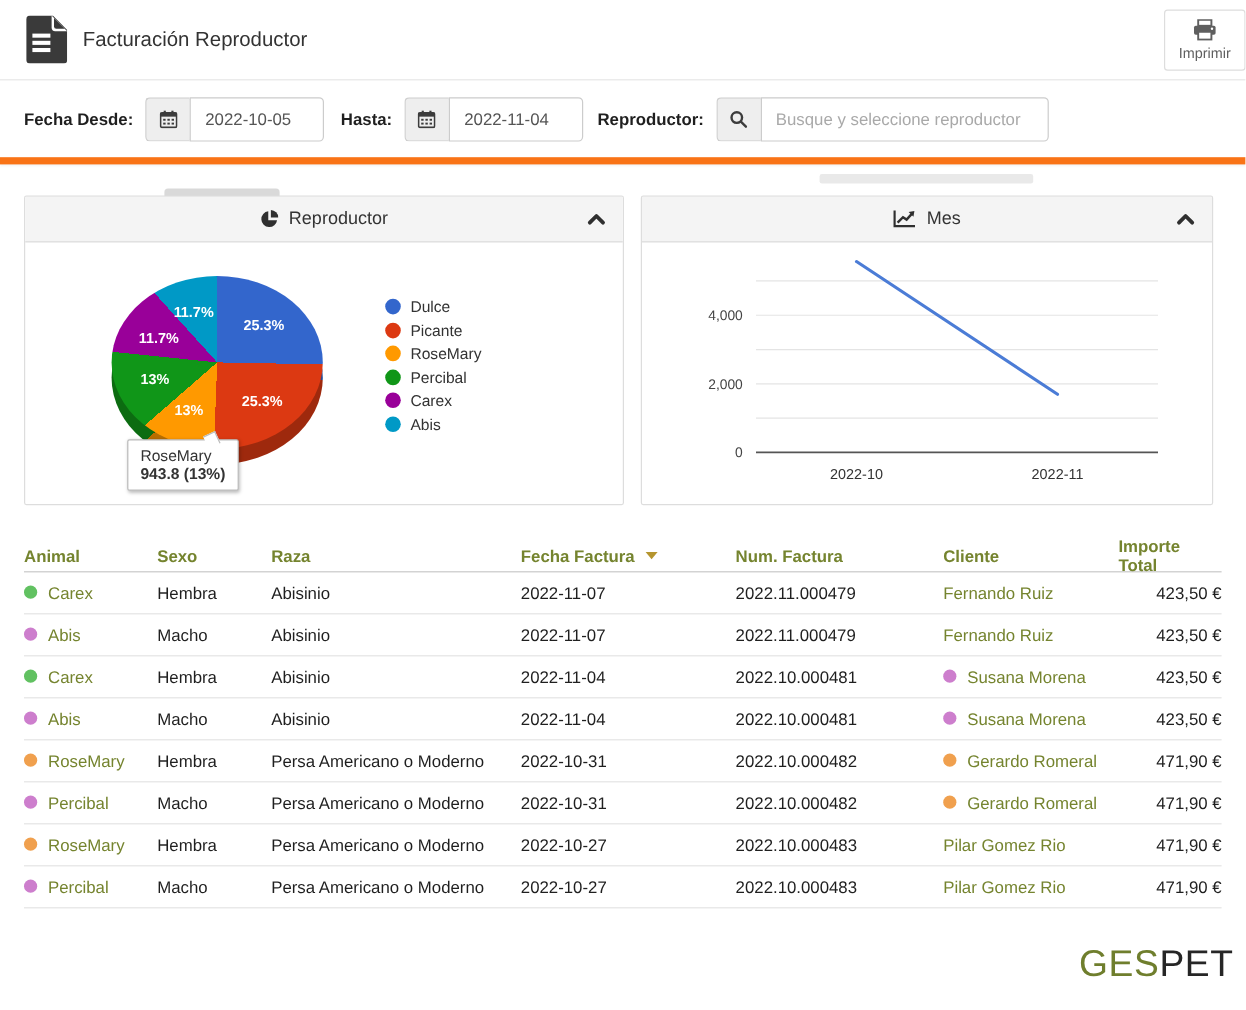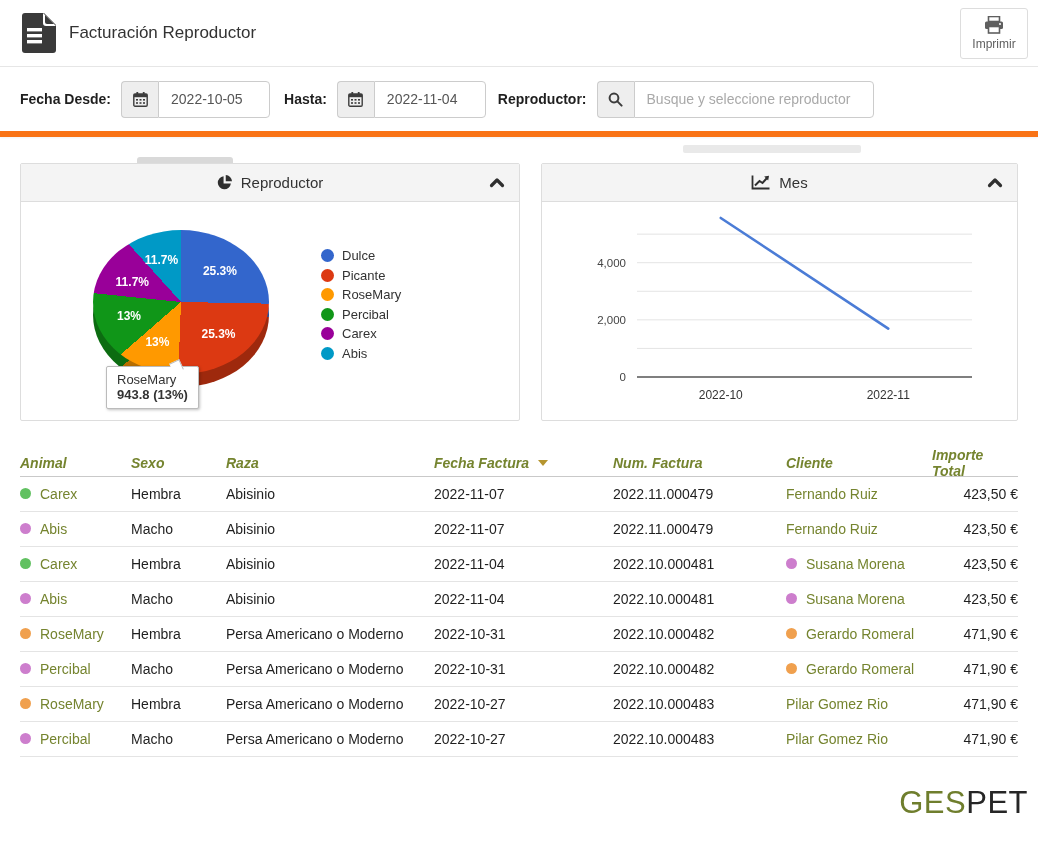--- a/index.html
+++ b/index.html
@@ -1,21 +1,21 @@
 <!DOCTYPE html>
 <html><head>
 <meta charset="utf-8">
 <style>
   * { margin:0; padding:0; box-sizing:border-box; }
   html,body { width:1038px; height:842px; }
   body { font-family:"Liberation Sans", sans-serif; background:#fff; color:#333; position:relative; overflow:hidden; }
 
   
   .app-header { display:flex; align-items:center; justify-content:space-between;
-    height:67px; border-bottom:1px solid #e6e6e6; padding:0 10px 0 18px; }
+    height:67px; border-bottom:1px solid #e6e6e6; padding:0 0 0 18px; }
   .header-left { display:flex; align-items:center; gap:13px; }
   .page-title { font-size:17px; color:#333; }
   .header-actions { display:flex; gap:14px; align-items:center; }
   .hbtn { min-width:68px; height:51px; background:#fff; border:1px solid #ddd; border-radius:3px;
     display:flex; flex-direction:column; align-items:center; justify-content:center; gap:3px;
     color:#5f5f5f; font-size:12px; cursor:pointer; padding:0 8px; font-family:inherit; }
 
   
   .filter-bar { height:70px; display:flex; align-items:center; padding-left:20px;
     border-bottom:6px solid #f97316; box-shadow:0 1px 2px rgba(0,0,0,0.05); }
@@ -27,21 +27,21 @@
     font-size:14px; color:#555; font-family:inherit; outline:none; background:#fff; }
   .tinput::placeholder { color:#a9a9a9; }
   .w-date { width:112px; }
   .w-repro { width:240px; }
   .ml14 { margin-left:14px; } .ml22 { margin-left:12px; }
   .buscar-btn { margin-left:16px; height:37px; padding:0 14px; background:#fff; border:1px solid #ccc;
     border-radius:4px; font-size:14px; color:#1f1f1f; display:flex; align-items:center; gap:7px;
     cursor:pointer; font-family:inherit; }
 
   
-  .charts-row { display:flex; margin:26px 20px 0; gap:14px;justify-content:space-between; }
+  .charts-row { display:flex; margin:26px 20px 0; gap:14px; }
   .artifact { position:absolute; z-index:0; }
   .artifact-left  { left:137px; top:157px; width:96px;  height:7px; background:#d9d9d9; border-radius:3px 3px 0 0; }
   .artifact-right { left:683px; top:145px; width:178px; height:8px; background:#e9e9e9; border-radius:2px; }
   .panel { border:1px solid #ddd; border-radius:2px; background:#fff; position:relative; z-index:1; }
   .pie-panel  { width:500px; height:258px; }
   .line-panel { width:477px; height:258px; }
   .panel-header { height:38px; background:#f4f4f4; border-bottom:1px solid #ddd; display:flex;
     align-items:center; justify-content:center; gap:9px; position:relative; font-size:15px; color:#333; cursor:pointer; }
   .collapse-caret { position:absolute; right:14px; top:13px; display:flex; }
   .panel-body { position:relative; height:218px; overflow:hidden; }
@@ -60,21 +60,21 @@
     border-radius:2px; padding:5px 10px 6px; box-shadow:1px 1px 3px rgba(0,0,0,0.25); font-size:13px;
     color:#333; z-index:3; }
   .pie-tooltip .tt-val { font-weight:bold; }
   .tt-pointer { position:absolute; top:-6px; right:16px; width:11px; height:11px; background:#fff;
     border-left:1px solid #bbb; border-top:1px solid #bbb; transform:rotate(65deg); }
 
   
   .data-table { margin:26px 20px 0; }
   .thead, .tr { display:grid; grid-template-columns:111px 95px 208px 179px 173px 146px 1fr; align-items:center; }
   .thead { height:30px; border-bottom:1px solid #c9c9c9; }
-  .th { font-size:14px; font-weight:bold; color:#75842f; cursor:pointer; display:flex; align-items:center;font-style:italic; }
+  .th { font-size:14px; font-weight:bold; color:#75842f; cursor:pointer; display:flex; align-items:center; }
   .th.right { justify-content:flex-end; }
   .sort-caret { display:inline-block; margin-left:9px; width:0; height:0;
     border-left:5px solid transparent; border-right:5px solid transparent; border-top:6px solid #b5952f; }
   .tr { height:35px; border-bottom:1px solid #e4e4e4; font-size:14px; color:#1f1f1f; }
   .td.right { text-align:right; }
   .cell-link { color:#75842f; display:inline-flex; align-items:center; gap:9px; cursor:pointer; }
   .dot { width:11px; height:11px; border-radius:50%; display:inline-block; flex:0 0 11px; }
 
   
   .footer-logo { display:flex; justify-content:flex-end; padding-right:10px; margin-top:28px;

